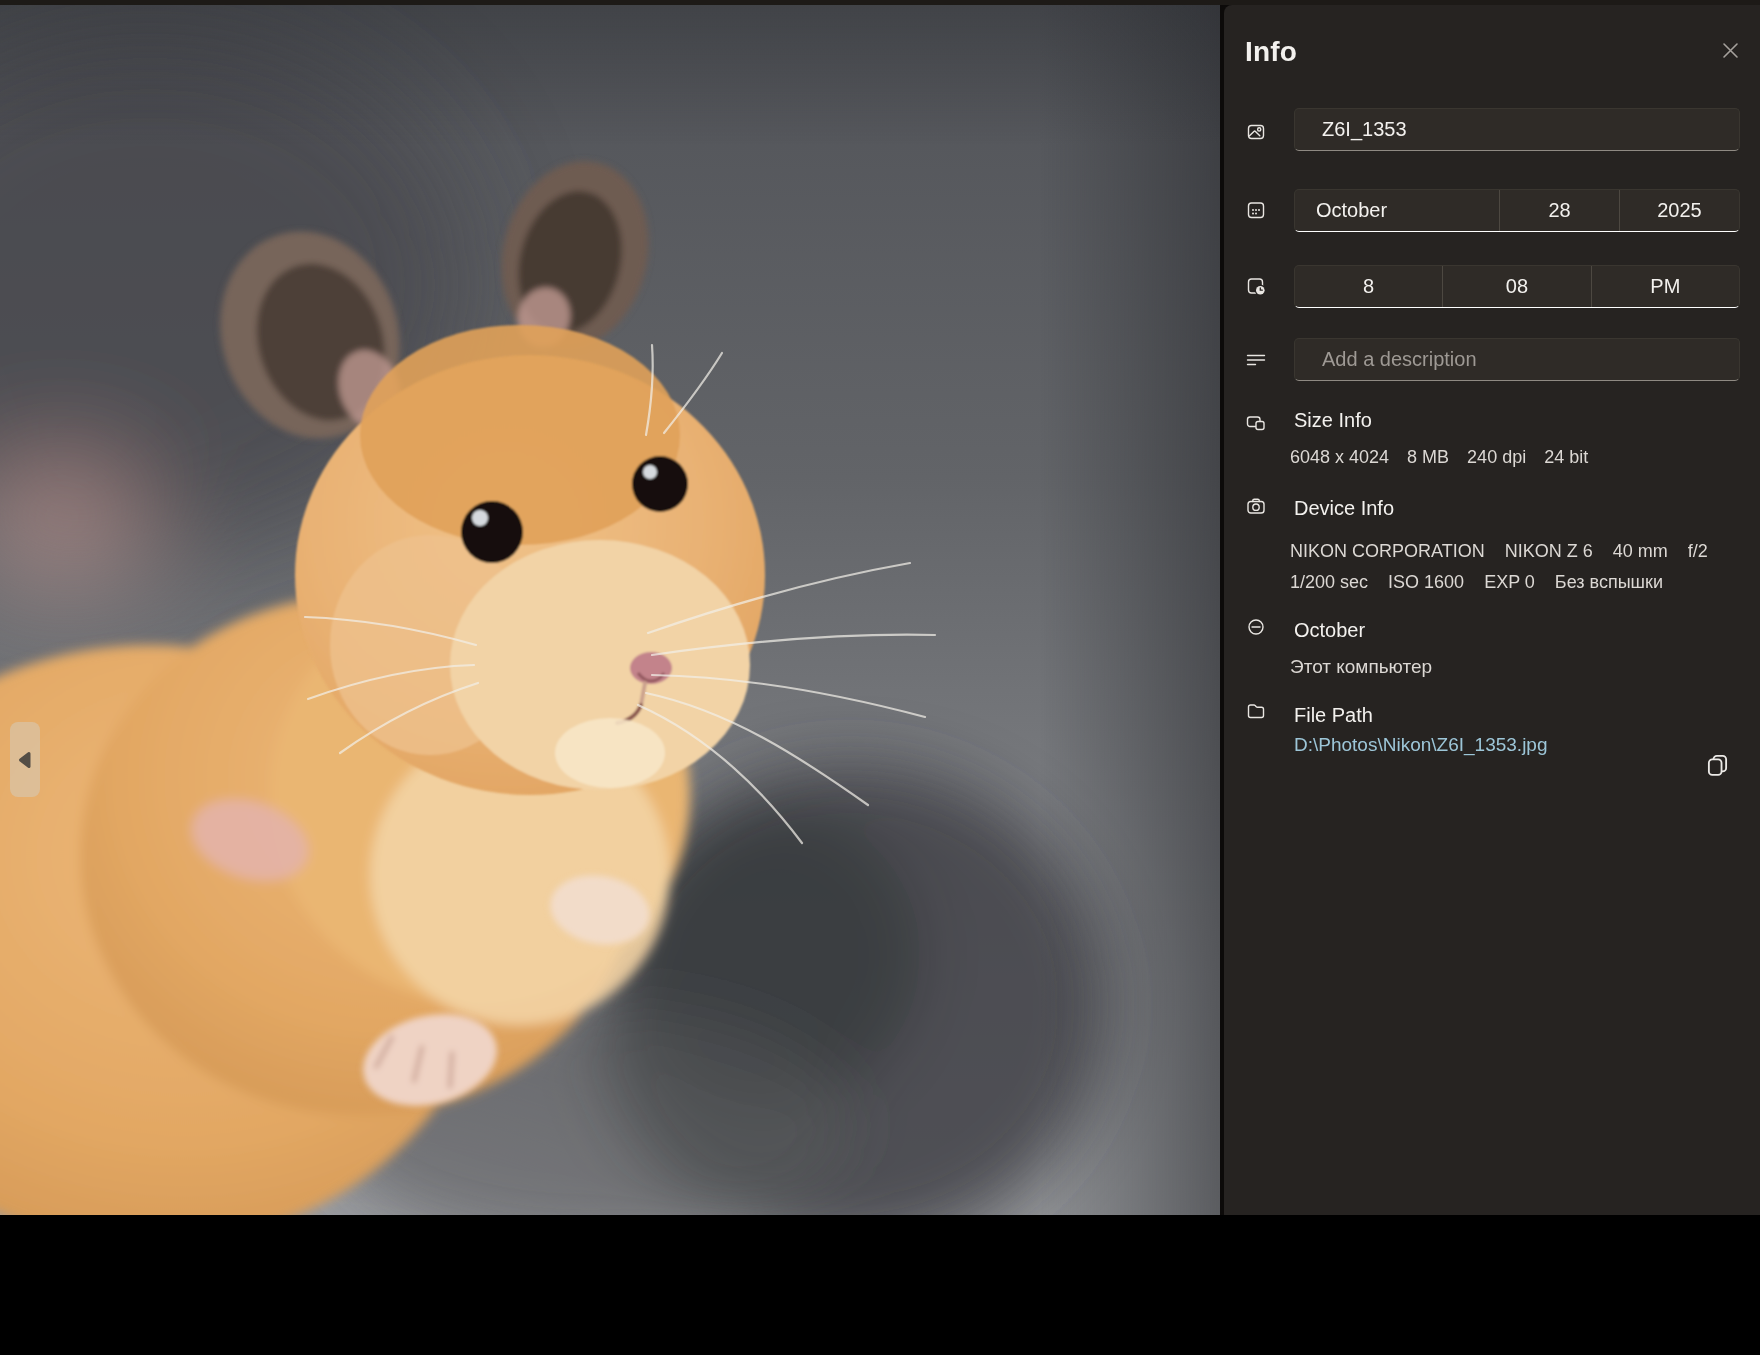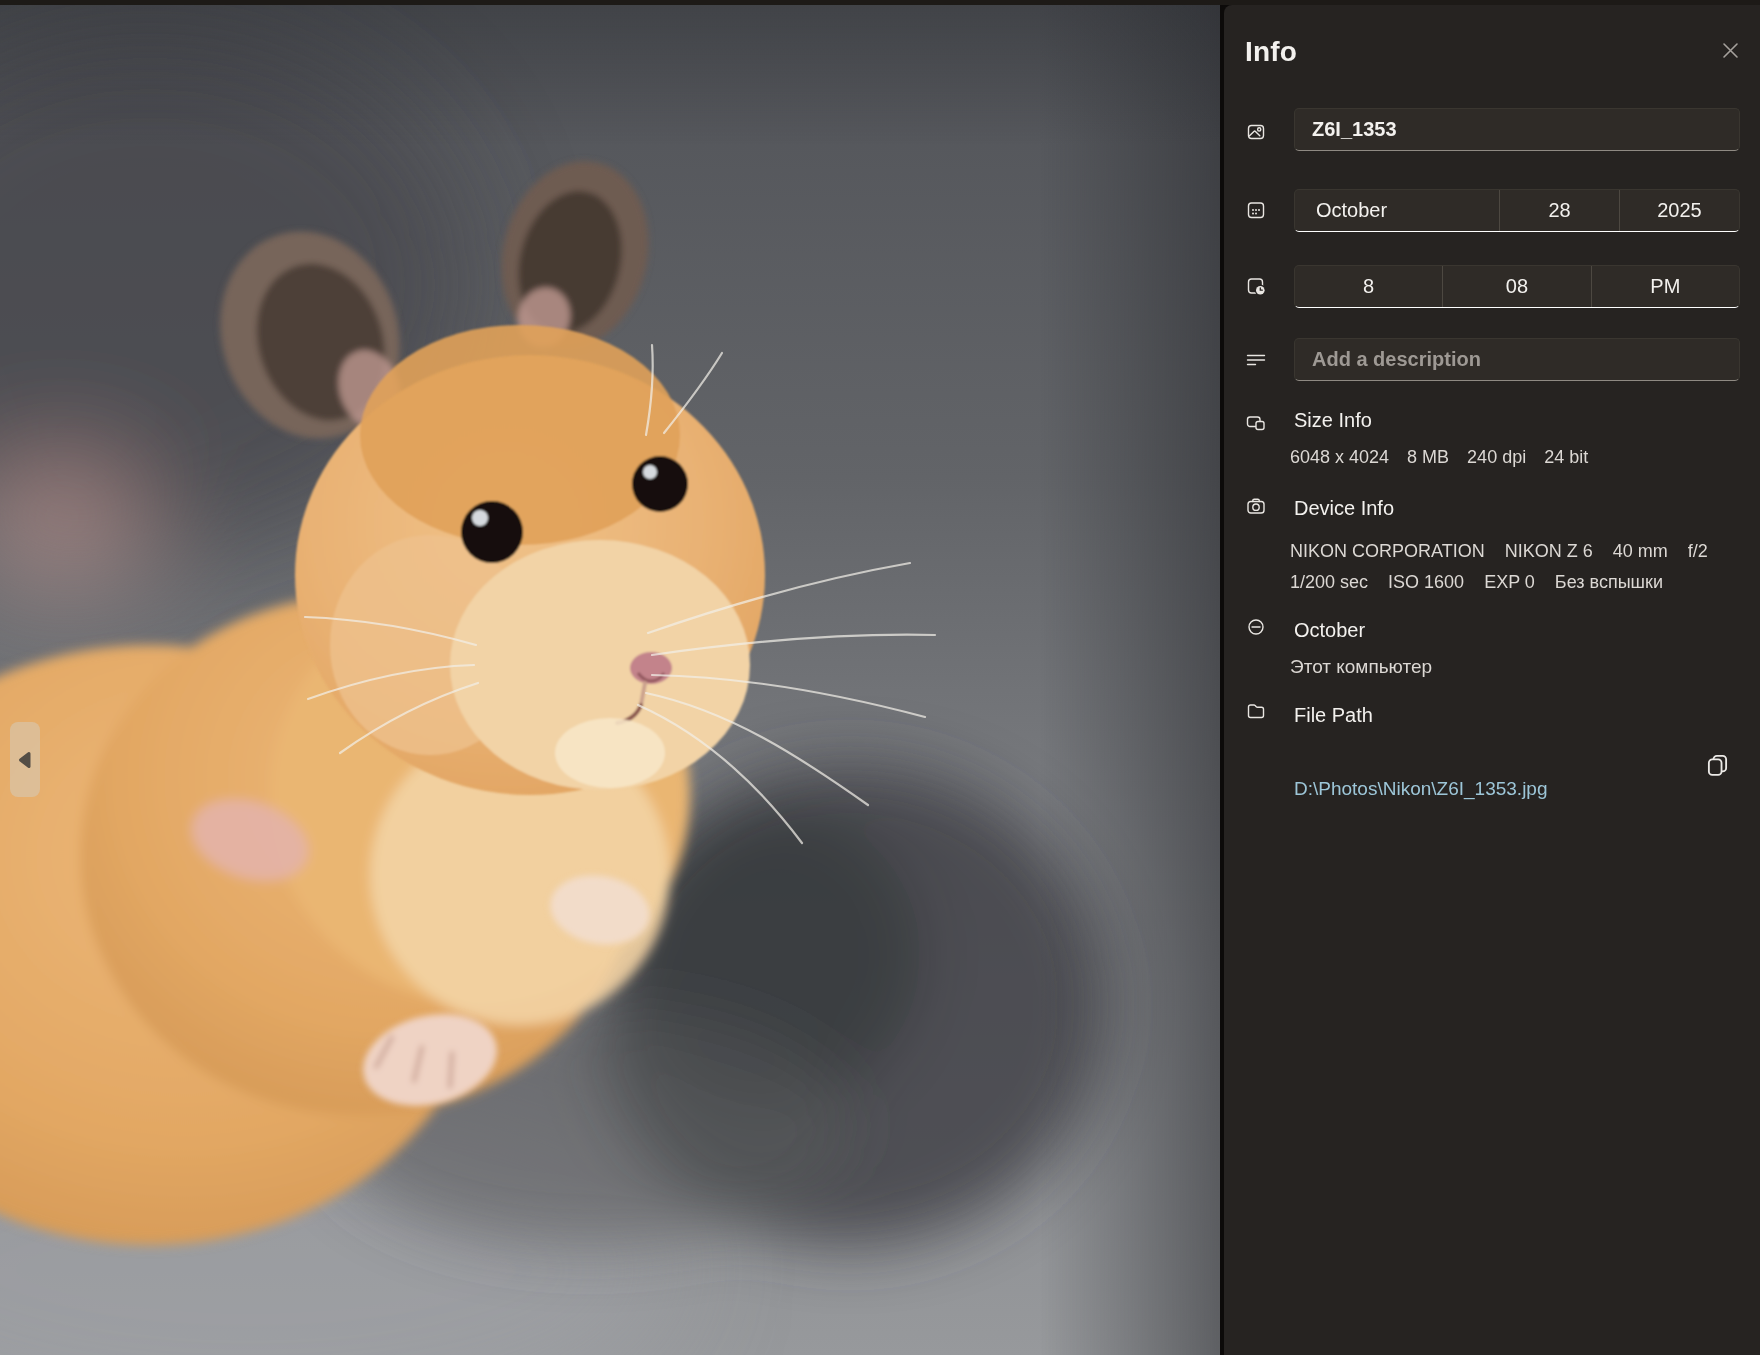--- a/index.html
+++ b/index.html
@@ -1,16 +1,16 @@
 <!DOCTYPE html>
 <html style="--app-bg: #0c0a09; --panel-bg: #262321; --field-bg: #2f2b27; --field-border: #3a3630; --field-underline: #8f8a83; --divider: #4d4841; --text-primary: #f3f1ee; --text-secondary: #dcd8d4; --placeholder: #9e9994; --link: #9dc6d8;"><head>
 <meta charset="utf-8">
 <style>
   html,body{margin:0;padding:0;background:#000;}
-  .stage{position:relative;width:1760px;height:1355px;overflow:hidden;
+  .stage{position:relative;width:1760px;height:1215px;overflow:hidden;
          background:var(--app-bg,#0c0a09);
          font-family:"Liberation Sans", sans-serif;}
   .topbar{position:absolute;left:0;top:0;width:1760px;height:5px;background:#1d1a17;}
 
   
   .photo-area{position:absolute;left:0;top:5px;width:1220px;height:1350px;overflow:hidden;background:#6a6c70;}
   .photo-area svg{display:block;width:100%;height:100%;}
   .nav-prev{position:absolute;left:10px;top:717px;width:30px;height:75px;border:none;
             border-radius:8px;background:rgba(212,206,196,.48);cursor:pointer;
             display:flex;align-items:center;justify-content:center;padding:0;}
@@ -23,37 +23,37 @@
                color:var(--text-primary,#f3f1ee);line-height:34px;letter-spacing:.2px;}
   .close-btn{position:absolute;left:488px;top:28px;width:36px;height:34px;background:transparent;
              border:none;cursor:pointer;display:flex;align-items:center;justify-content:center;padding:0;}
 
   .pic{position:absolute;left:22px;width:20px;height:20px;}
 
   .field{position:absolute;left:70px;width:446px;height:43px;box-sizing:border-box;
          background:var(--field-bg,#2f2b27);border:1px solid var(--field-border,#3a3630);
          border-radius:5px;font-size:20px;color:var(--text-primary,#f3f1ee);}
   .text-field{border-bottom:1px solid var(--field-underline,#8f8a83);
-              line-height:41px;padding:0 17px;white-space:nowrap;overflow:hidden;font-weight:bold;}
+              line-height:41px;padding:0 27px;white-space:nowrap;overflow:hidden;}
   .placeholder{color:var(--placeholder,#9e9994);}
   .seg-field{display:flex;border-bottom:1px solid #ffffff;}
   .seg{display:flex;align-items:center;justify-content:center;font-size:20px;
        color:var(--text-primary,#f3f1ee);border-left:1px solid var(--divider,#4d4841);
        box-sizing:border-box;cursor:default;}
   .seg:first-child{border-left:none;}
   .seg-left{justify-content:flex-start;padding-left:21px;}
   .seg-fill{flex:1;}
 
   .sec-h{position:absolute;left:70px;margin:0;font-size:20px;font-weight:400;
          color:var(--text-primary,#f3f1ee);line-height:26px;}
   .sec-line{position:absolute;left:66px;font-size:18px;color:var(--text-secondary,#dcd8d4);
             line-height:24px;white-space:nowrap;}
   .g20 span{margin-right:20px;margin-top:12px;} .g18 span{margin-right:18px;}
   .path-link{position:absolute;left:70px;font-size:19px;line-height:24px;
-             color:var(--link,#9dc6d8);text-decoration:none;white-space:nowrap;cursor:pointer;margin-top:44px;}
+             color:var(--link,#9dc6d8);text-decoration:none;white-space:nowrap;cursor:pointer;}
   .copy-btn{position:absolute;left:474px;top:740px;width:38px;height:38px;background:transparent;
             border:none;cursor:pointer;display:flex;align-items:center;justify-content:center;padding:0;}
 
   .oicon{stroke:#e9e6e2;stroke-width:1.4;fill:none;stroke-linecap:round;stroke-linejoin:round;}
 </style>
 </head>
 <body>
 
 <div class="stage">
   <div class="topbar"></div>

